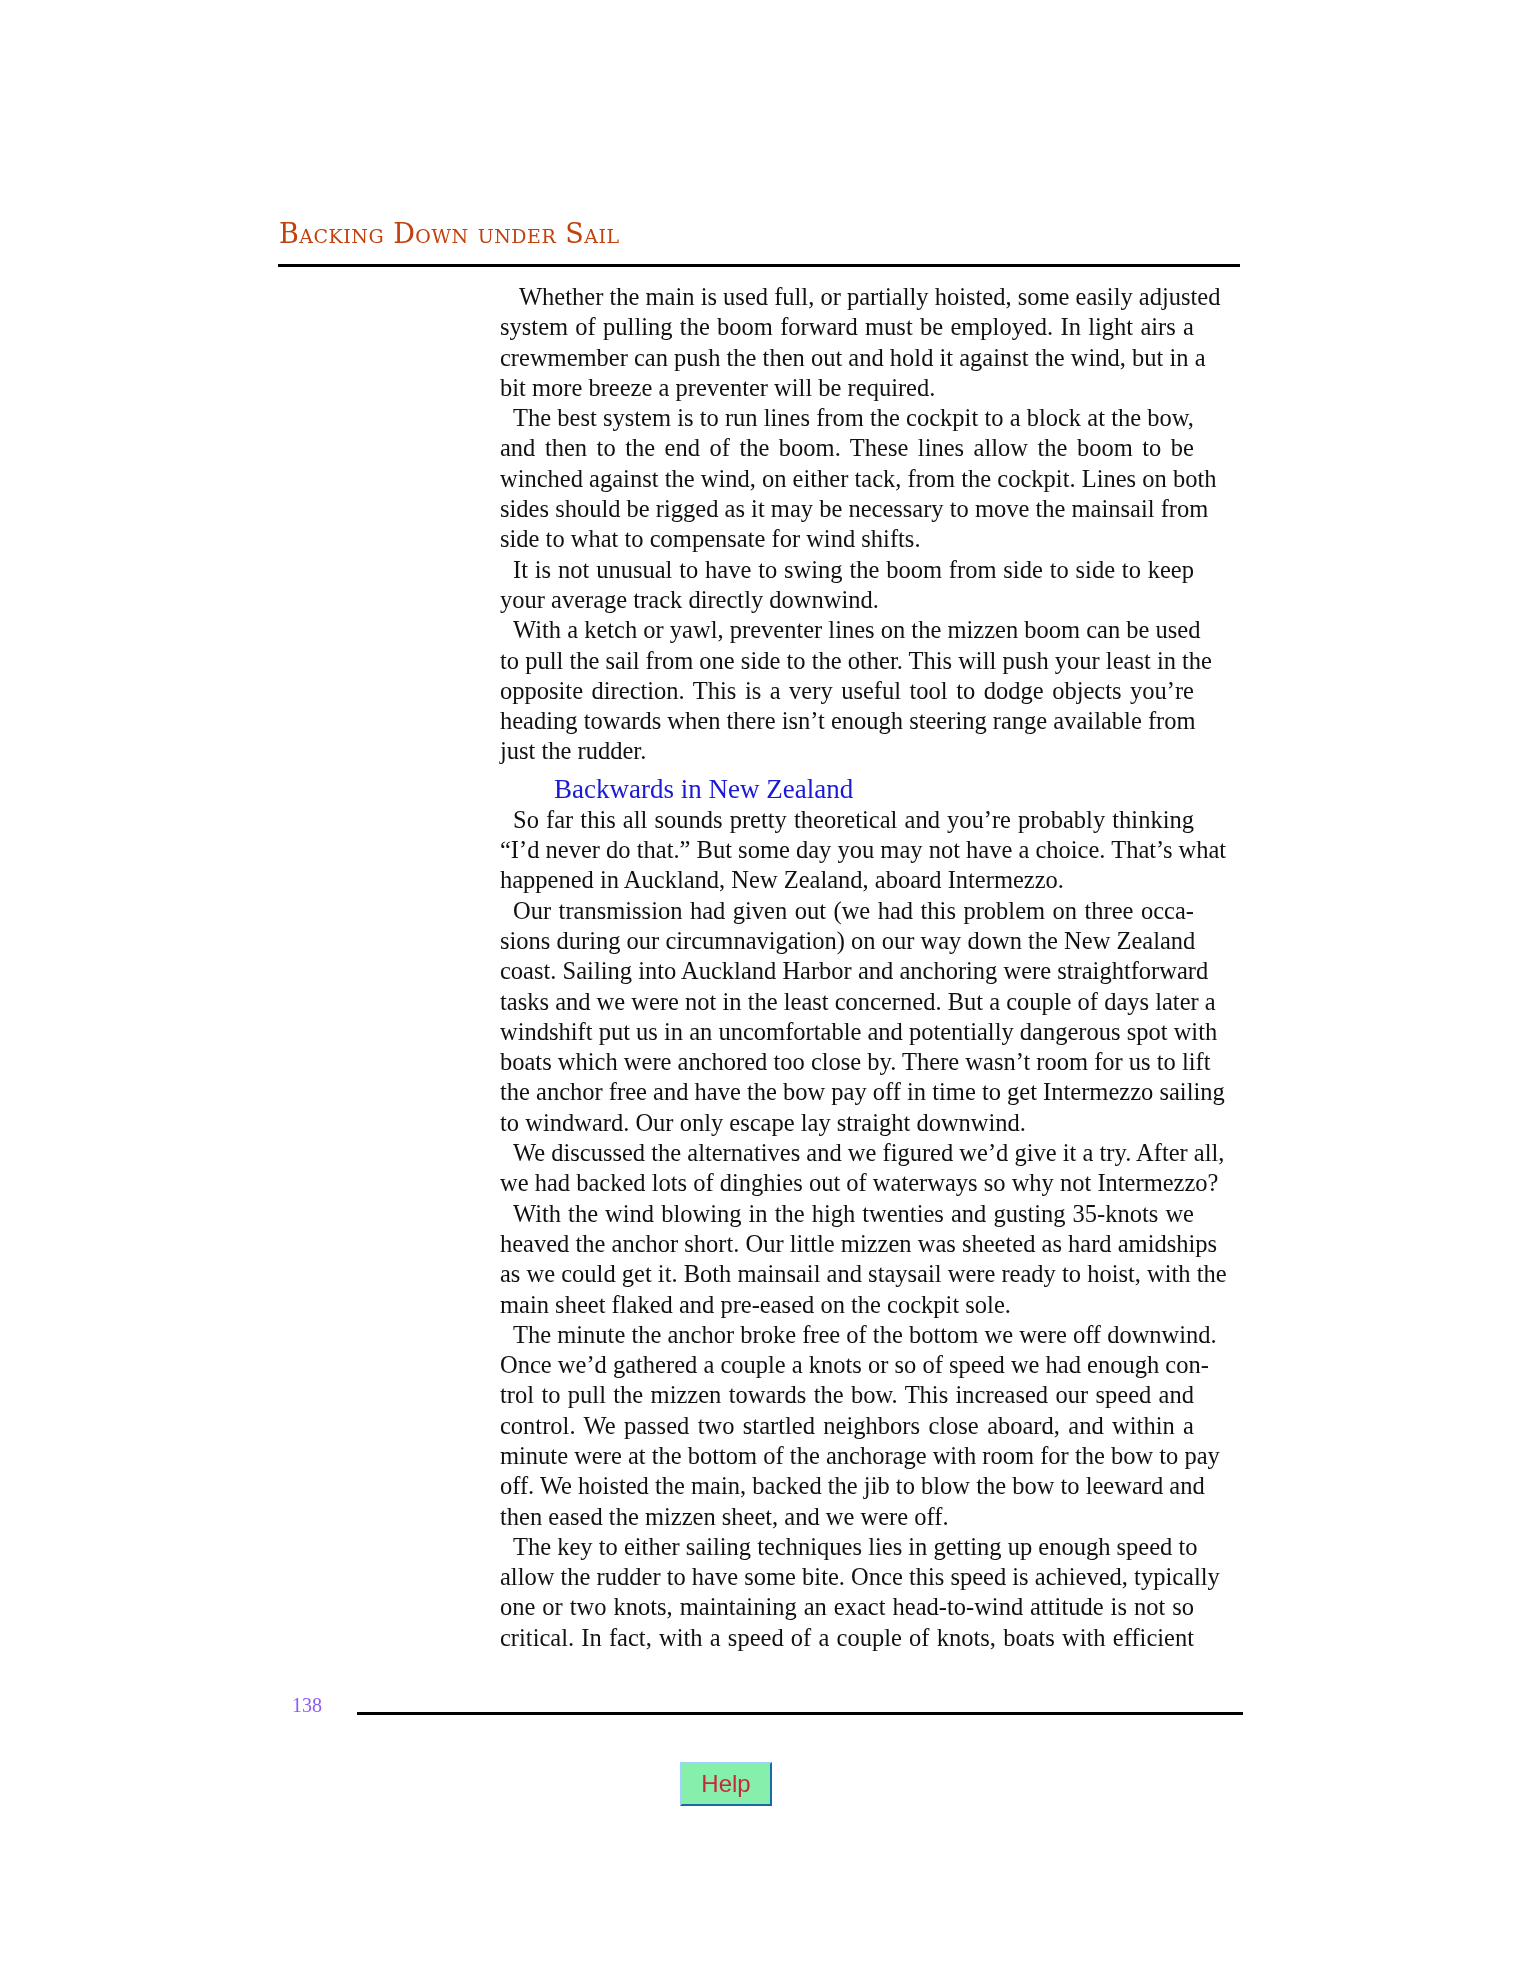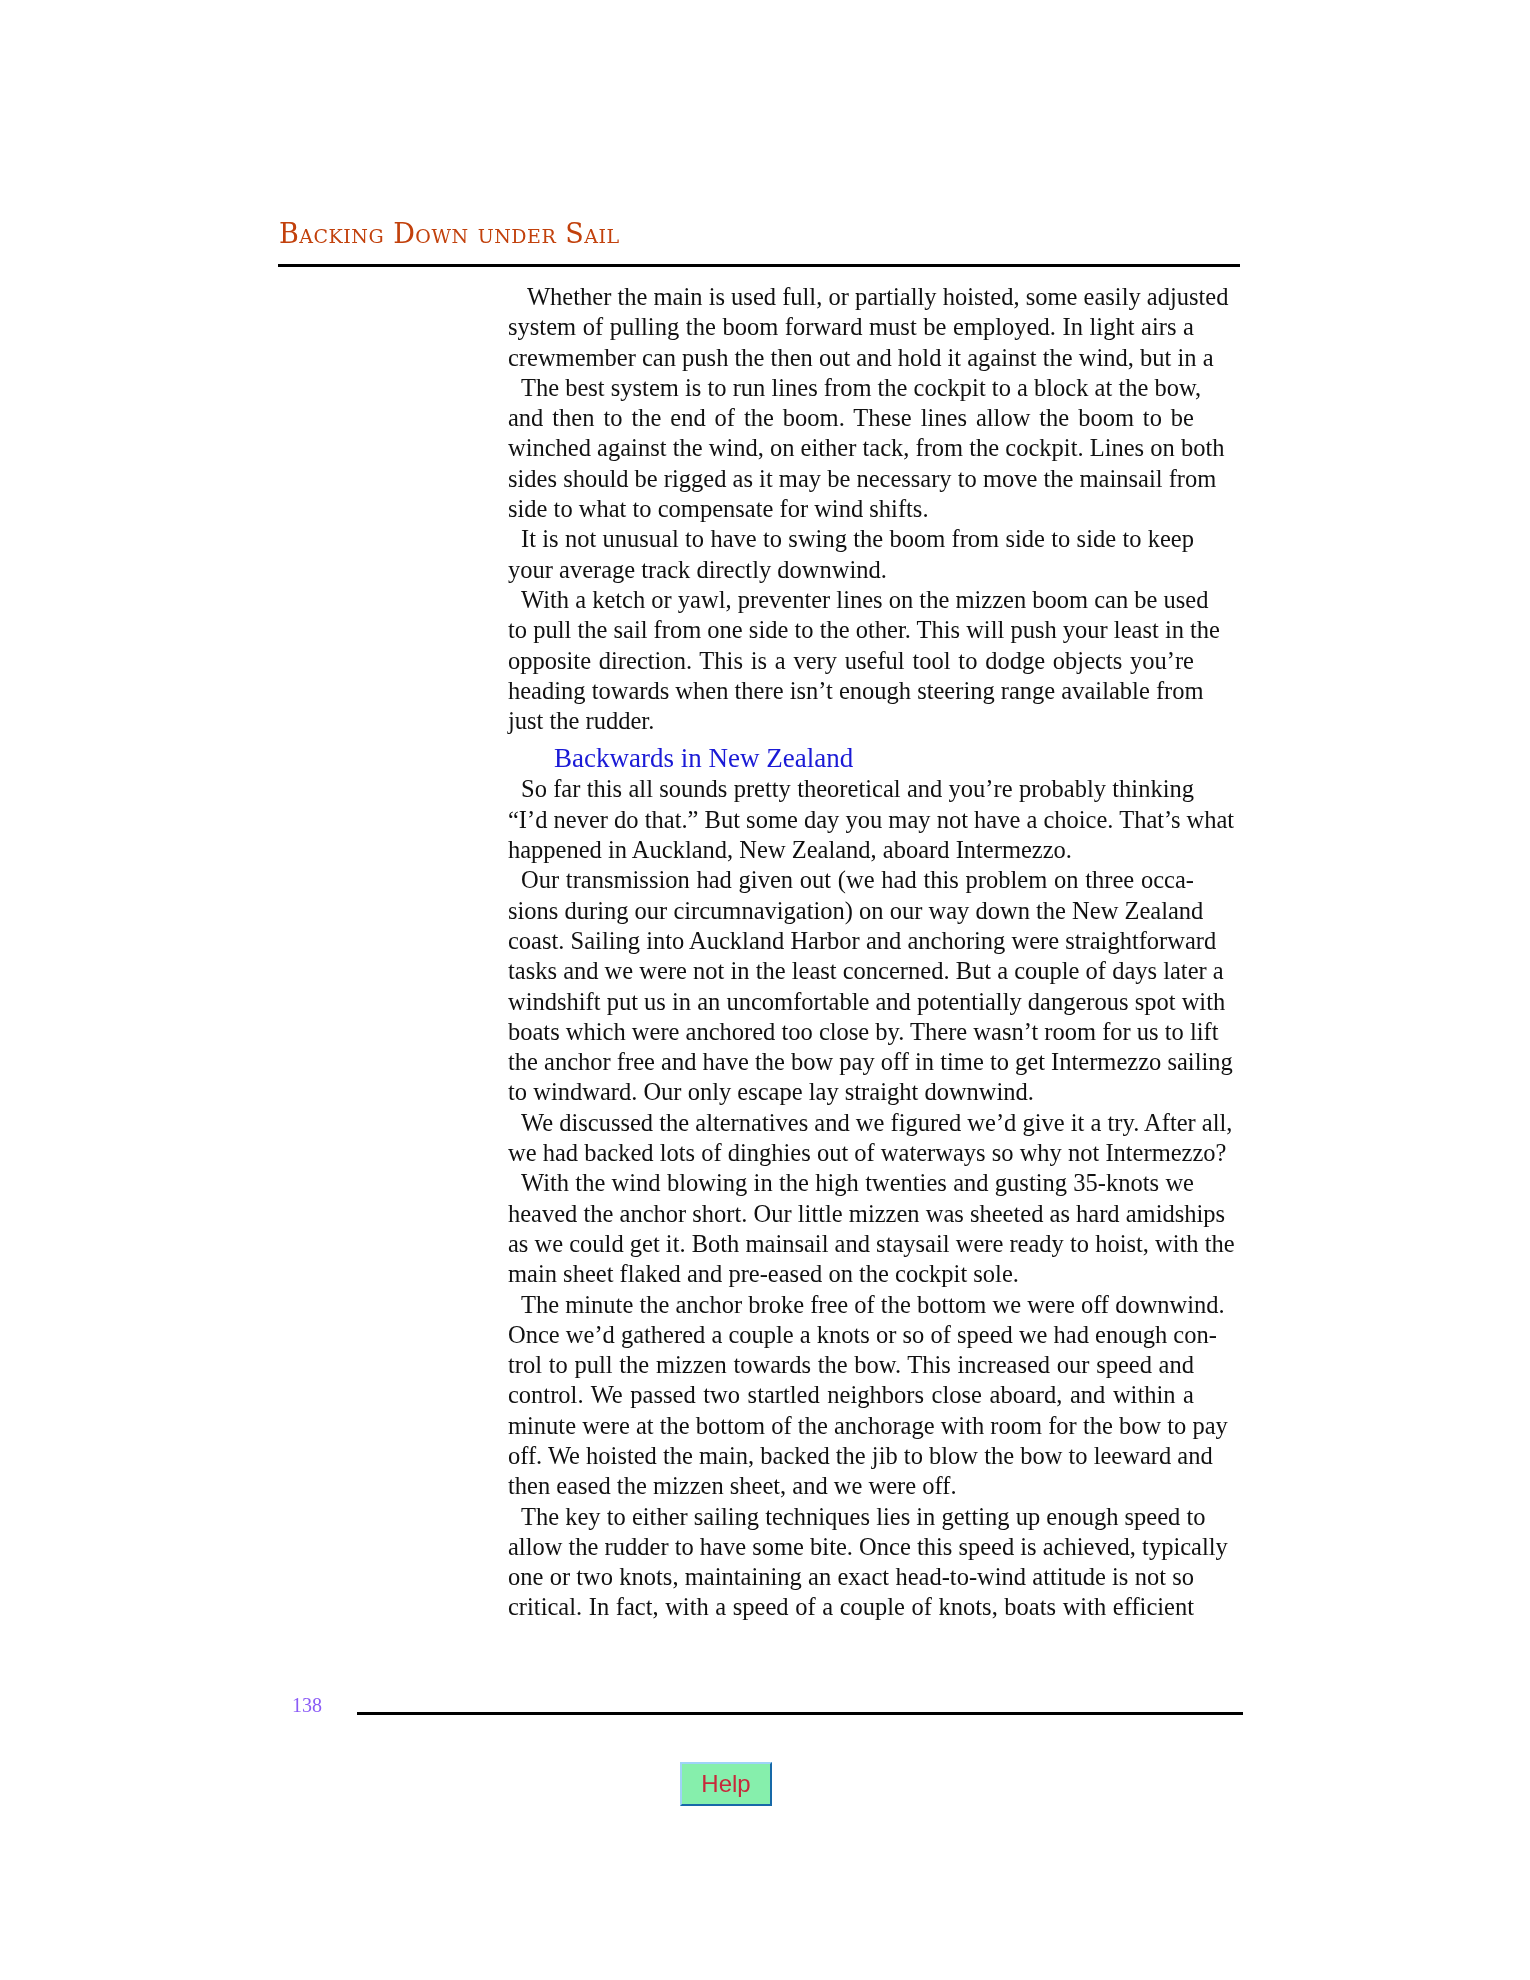--- a/index.html
+++ b/index.html
@@ -9,21 +9,21 @@
     font-family: "DejaVu Serif", serif; font-size: 27px; color: #c2410c;
     font-variant: small-caps; letter-spacing: 0.5px; white-space: nowrap;
   }
   .rule-top { position: absolute; left: 278px; top: 264px; width: 962px; height: 3px; background: #000; }
   .body-col {
     position: absolute; left: 500px; top: 282px; width: 694px;
     font-family: "Liberation Serif", serif; font-size: 24.5px; color: #111;
   }
   .line {
     display: block; height: 30.3px; line-height: 30.3px; white-space: nowrap;
-    text-align: justify; text-align-last: justify; overflow: visible; margin-left: 8px;
+    text-align: justify; text-align-last: justify; overflow: visible;
   }
   .line.last { text-align-last: left; }
   .line.indent { padding-left: 13px; }
   .section-head {
     display: block; height: 38px; line-height: 44px; padding-left: 6px;
     color: #1a1ad6; font-family: "Liberation Serif", serif; font-size: 27px; white-space: nowrap; margin-left: 48px;
   }
   .folio {
     position: absolute; left: 292px; top: 1694px;
     font-family: "Liberation Serif", serif; font-size: 20px; color: #8b5cf6;
@@ -40,20 +40,21 @@
 </head>
 <body>
 
 <div class="running-head">Backing Down under Sail</div>
 <div class="rule-top"></div>
 
 <div class="body-col">
   <span class="line indent" style="padding-left:19px">Whether the main is used full, or partially hoisted, some easily adjusted</span>
   <span class="line">system of pulling the boom forward must be employed. In light airs a</span>
   <span class="line">crewmember can push the then out and hold it against the wind, but in a</span>
+  <span class="line last">bit more breeze a preventer will be required.</span>
   <span class="line indent">The best system is to run lines from the cockpit to a block at the bow,</span>
   <span class="line">and then to the end of the boom. These lines allow the boom to be</span>
   <span class="line">winched against the wind, on either tack, from the cockpit. Lines on both</span>
   <span class="line">sides should be rigged as it may be necessary to move the mainsail from</span>
   <span class="line last">side to what to compensate for wind shifts.</span>
   <span class="line indent">It is not unusual to have to swing the boom from side to side to keep</span>
   <span class="line last">your average track directly downwind.</span>
   <span class="line indent">With a ketch or yawl, preventer lines on the mizzen boom can be used</span>
   <span class="line">to pull the sail from one side to the other. This will push your least in the</span>
   <span class="line">opposite direction. This is a very useful tool to dodge objects you’re</span>

